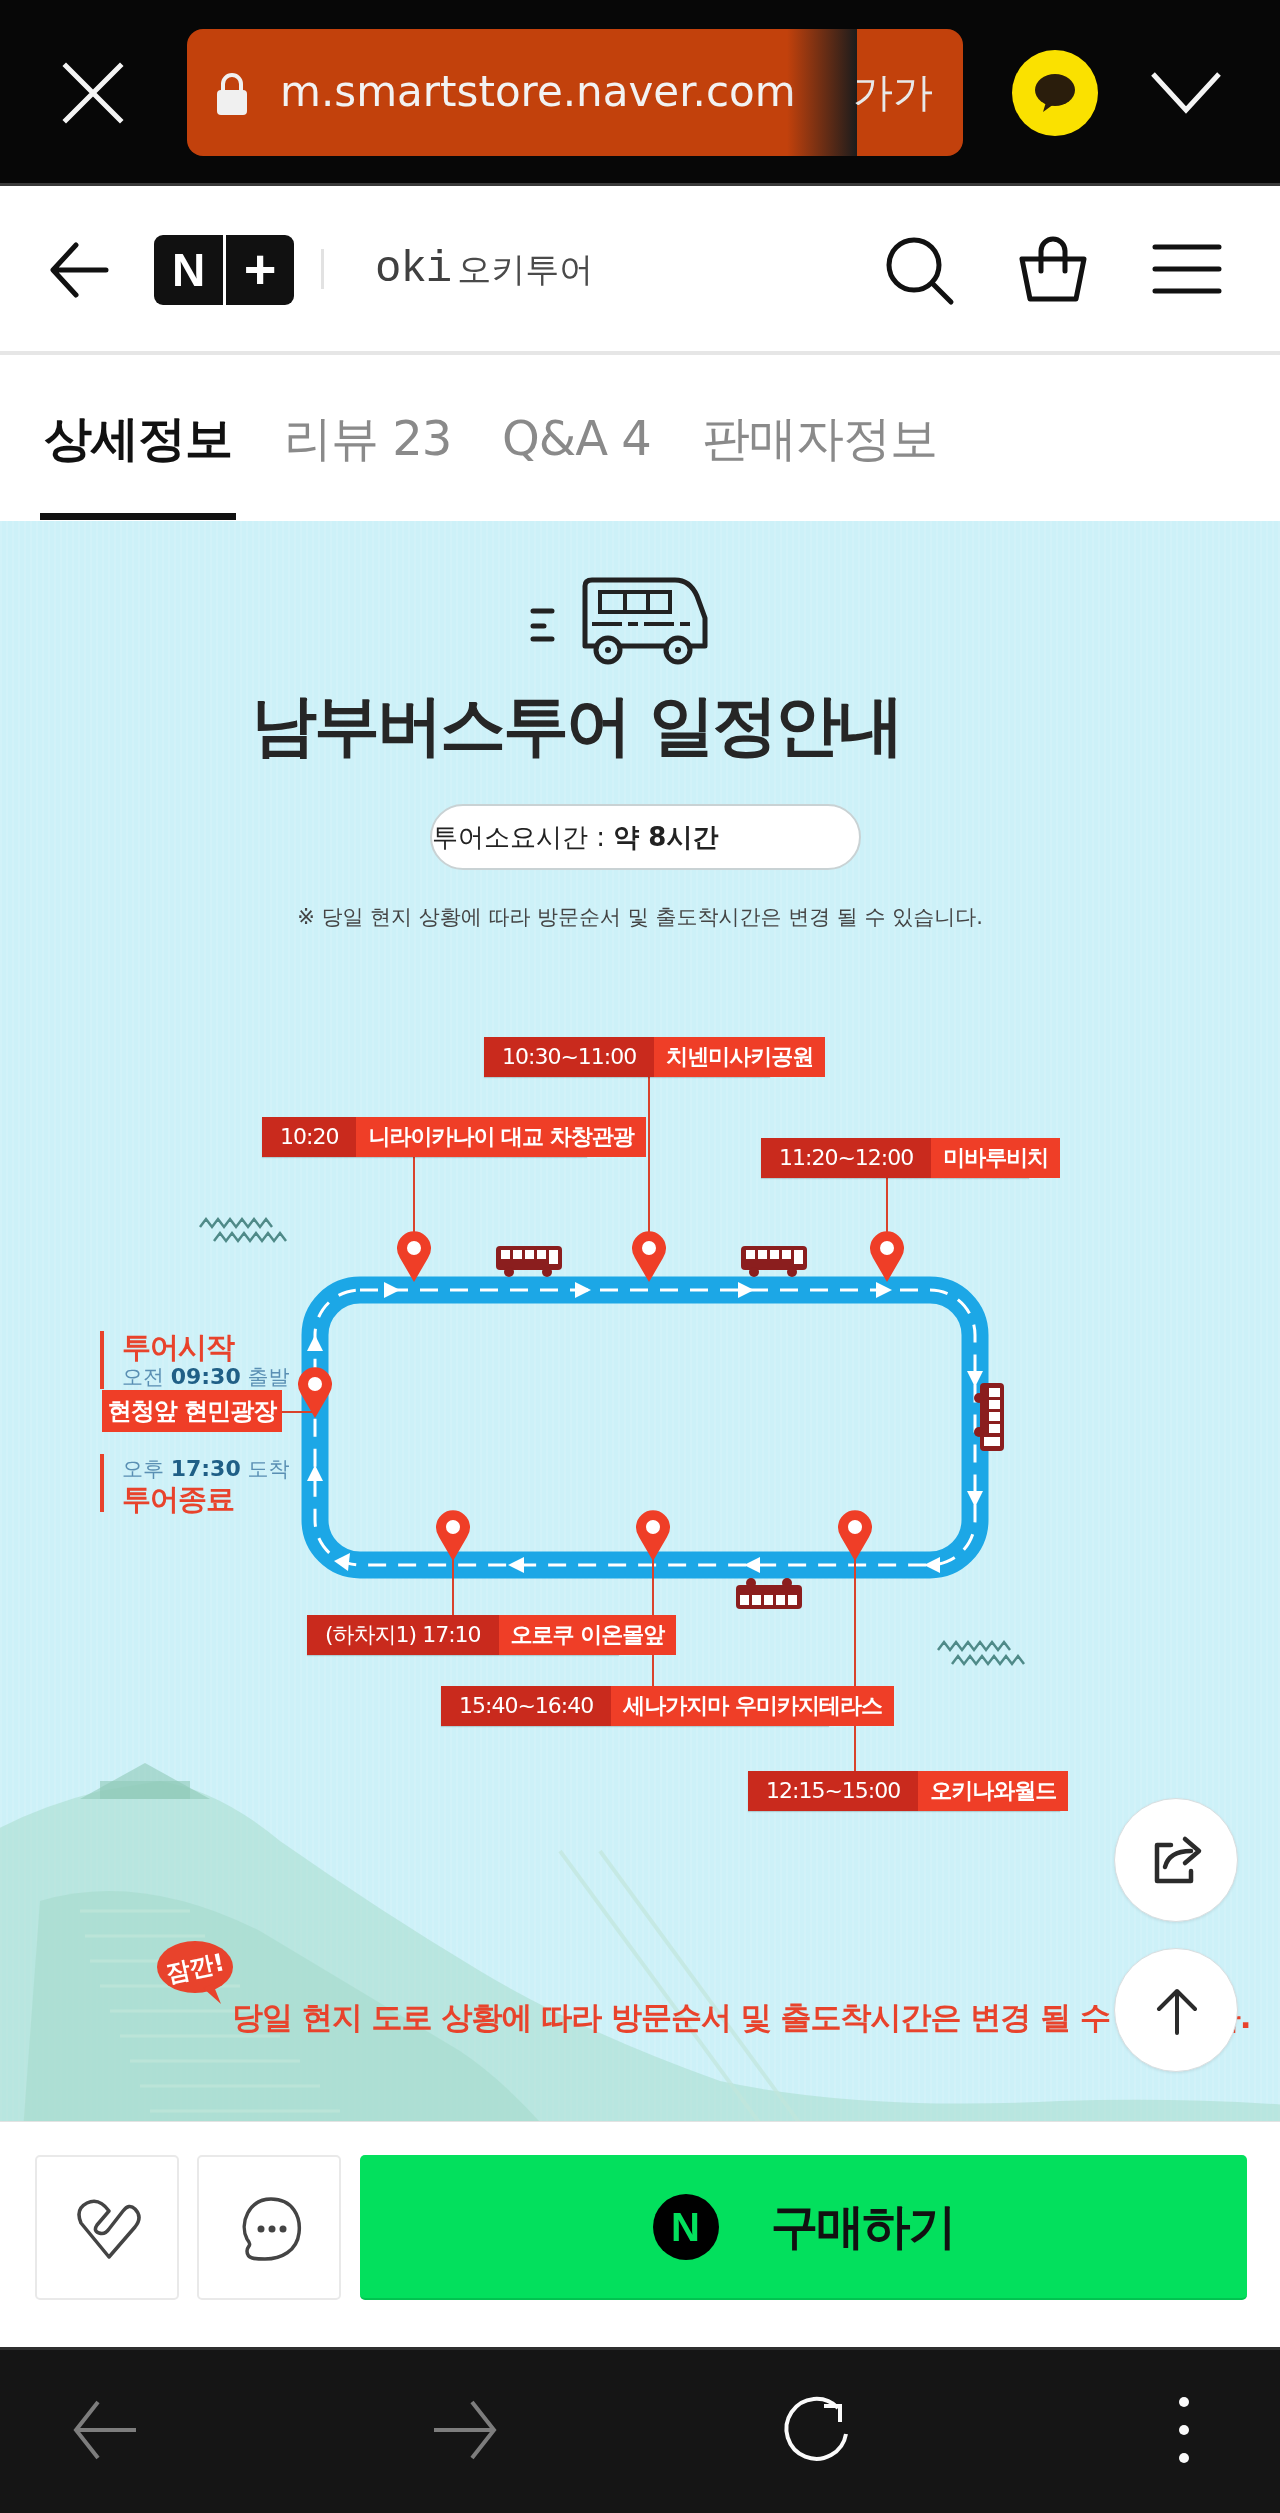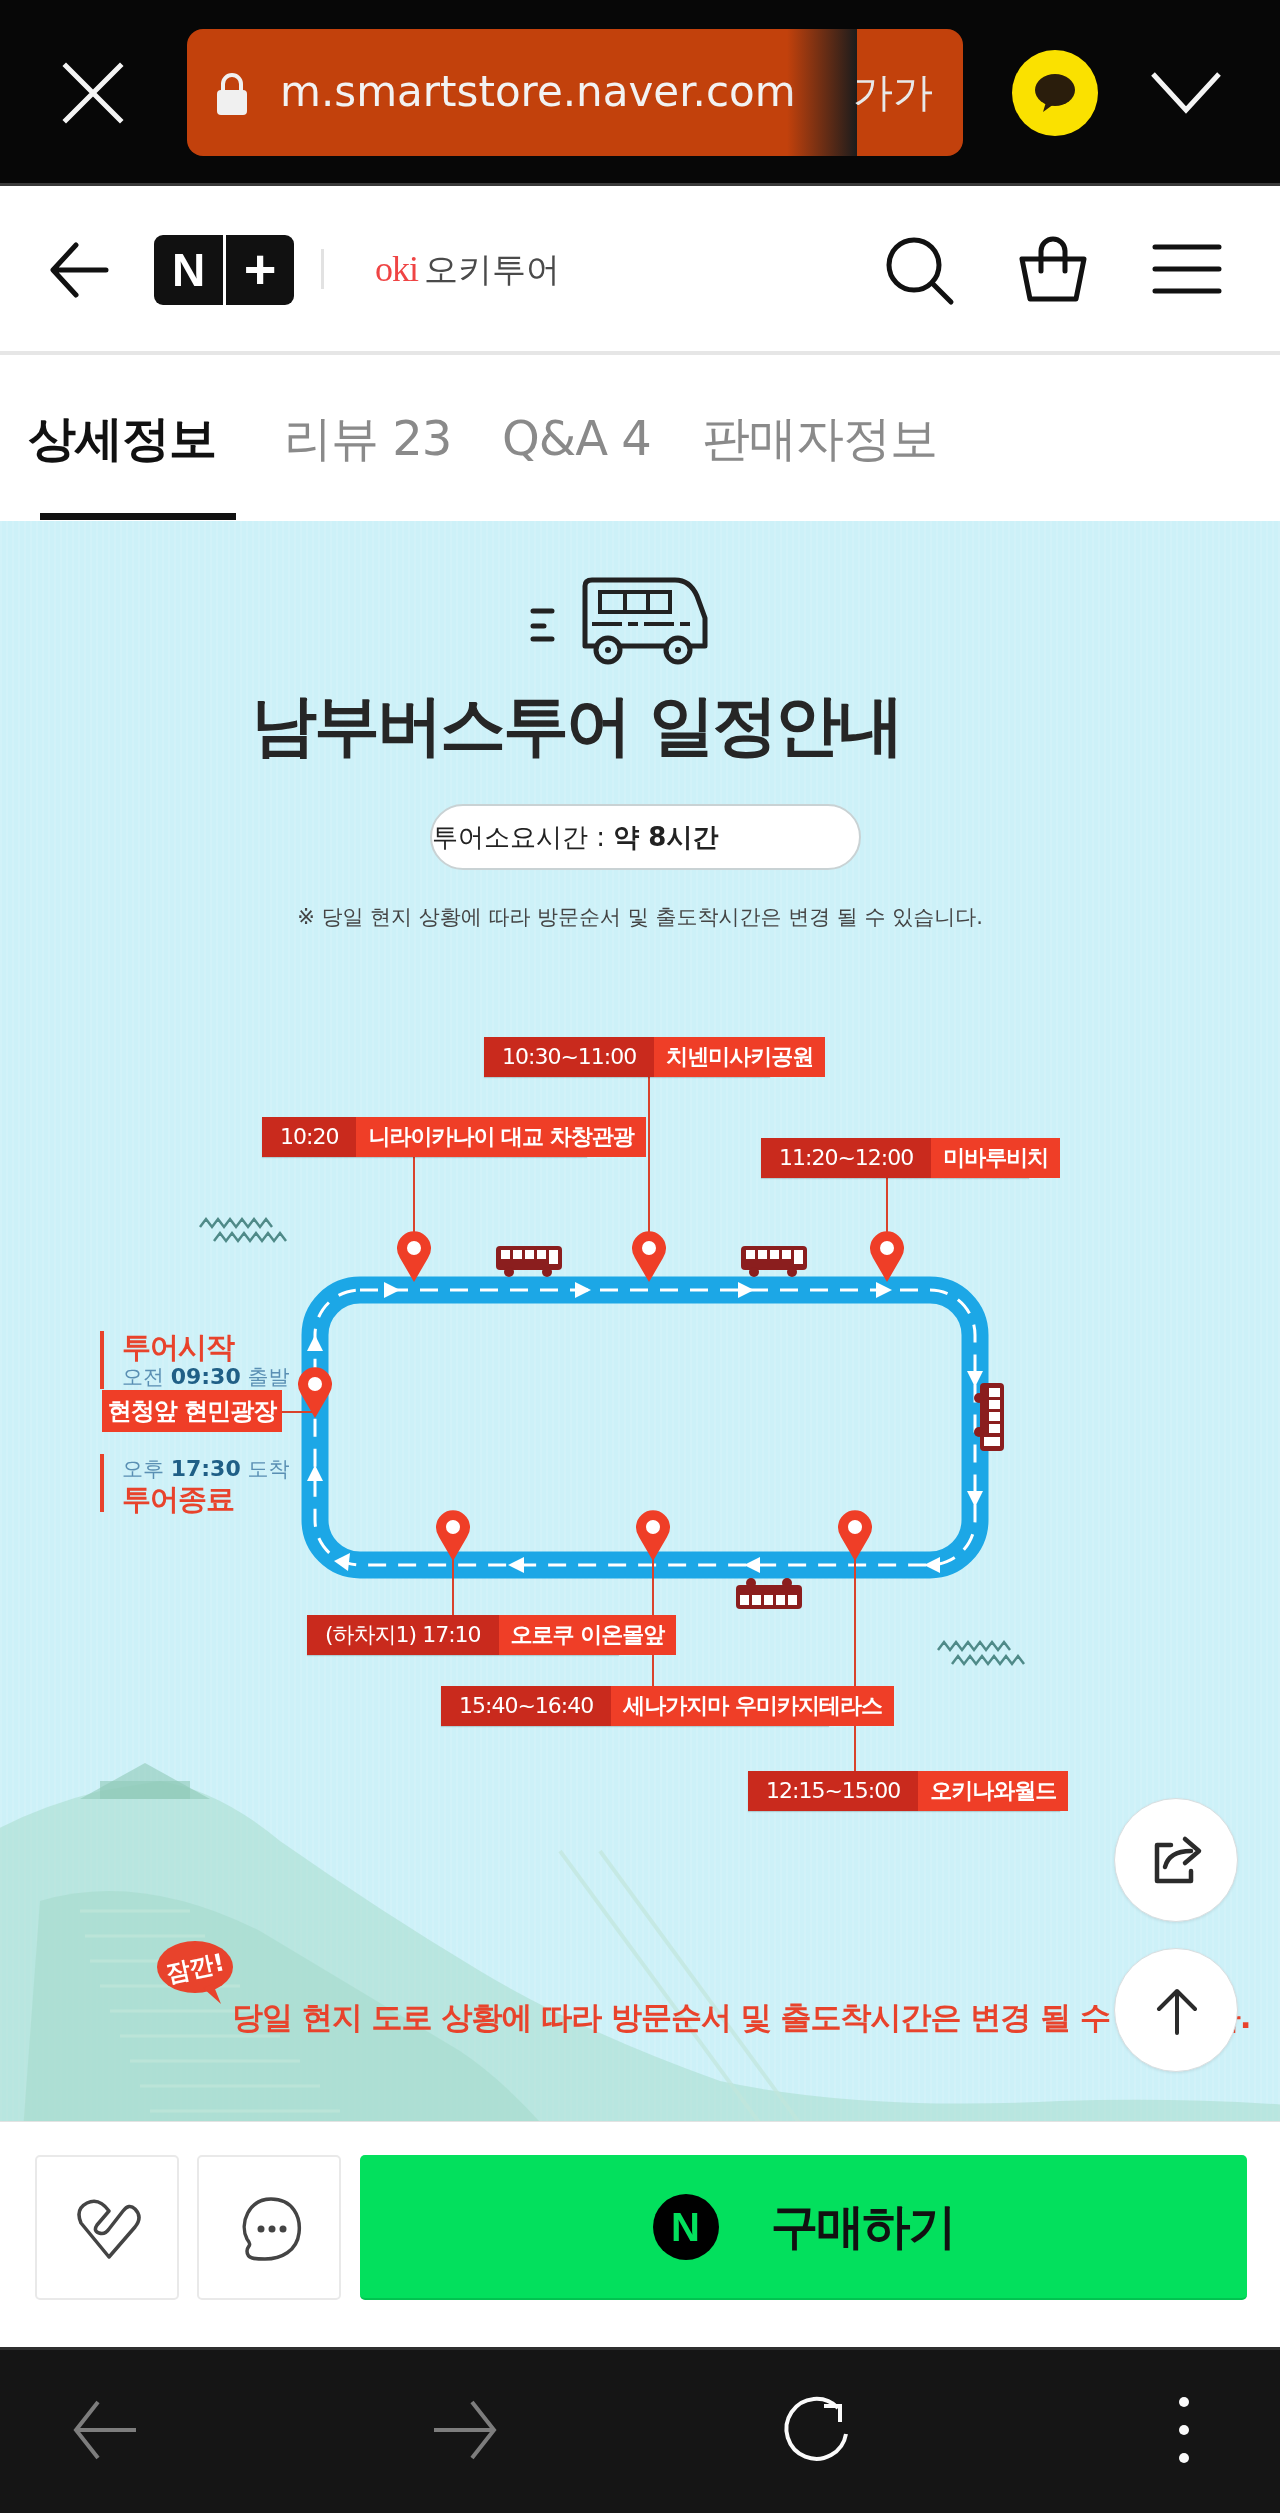--- a/index.html
+++ b/index.html
@@ -20,21 +20,21 @@
 
   
   #store-header { left: 0; top: 189px; width: 1280px; height: 166px; background: #fff; border-bottom: 4px solid #e6e6e6; }
   #back-btn { left: 46px; top: 48px; width: 66px; height: 66px; }
   #nplus-logo { left: 154px; top: 46px; width: 140px; height: 70px; background: #111; border-radius: 9px; }
   #nplus-logo .split { position: absolute; left: 69px; top: 0; width: 3px; height: 70px; background: #fff; }
   #nplus-logo .n { position: absolute; left: 0; top: 0; width: 69px; height: 70px; text-align: center; line-height: 70px; color: #fff; font-weight: bold; font-size: 46px; font-family: "Liberation Sans", sans-serif; }
   #nplus-logo .p { position: absolute; left: 72px; top: 0; width: 68px; height: 70px; text-align: center; line-height: 68px; color: #fff; font-weight: bold; font-size: 56px; font-family: "Liberation Sans", sans-serif; }
   #header-divider { left: 321px; top: 60px; width: 3px; height: 40px; background: #e2e2e2; }
   #store-brand { left: 375px; top: 52px; height: 56px; line-height: 56px; white-space: nowrap; }
-  #store-brand .oki { color: #ef4444; font-size: 36px; font-family: Liberation Serif, serif; letter-spacing: -1px; }
+  #store-brand .oki { color: #404040; font-size: 44px; font-family: Liberation Mono, monospace; letter-spacing: -1px; }
   #store-brand .kr { color: #4a4a4a; font-size: 34px; margin-left: 6px; }
   #search-btn { left: 880px; top: 40px; width: 80px; height: 80px; }
   #cart-btn { left: 1012px; top: 40px; width: 80px; height: 80px; }
   #menu-btn { left: 1147px; top: 40px; width: 80px; height: 80px; }
 
   
   #tabs { left: 0; top: 355px; width: 1280px; height: 166px; background: #fff; }
   .tab { position: absolute; top: 52px; height: 62px; line-height: 62px; font-size: 48px; color: #8a8a8a; white-space: nowrap; letter-spacing: -1px; }
   .tab.active { color: #111; font-weight: bold; }
   #tab-underline { left: 40px; top: 158px; width: 196px; height: 7px; background: #111; }
@@ -147,21 +147,21 @@
     </svg>
   </div>
   <div id="menu-btn" class="abs">
     <svg width="80" height="80" viewBox="0 0 80 80">
       <path d="M8 18 H72 M8 40 H72 M8 62 H72" stroke="#111" stroke-width="5" stroke-linecap="round"></path>
     </svg>
   </div>
 </div>
 
 <div id="tabs" class="abs">
-  <div class="tab active" style="left:28px">상세정보</div>
+  <div class="tab active" style="left:44px">상세정보</div>
   <div class="tab" style="left:284px">리뷰 23</div>
   <div class="tab" style="left:502px">Q&amp;A 4</div>
   <div class="tab" style="left:702px">판매자정보</div>
   <div id="tab-underline" class="abs"></div>
 </div>
 
 <div id="content" class="abs">
 
   <svg id="hill" class="abs" viewBox="0 0 1400 420">
     <path d="M0 420 L0 100 Q60 60 140 40 L200 30 Q260 40 320 90 Q420 160 520 220 Q620 280 760 330 Q900 360 1100 350 Q1250 345 1400 360 L1400 420 Z" fill="#a8dccc" opacity="0.55"></path>

